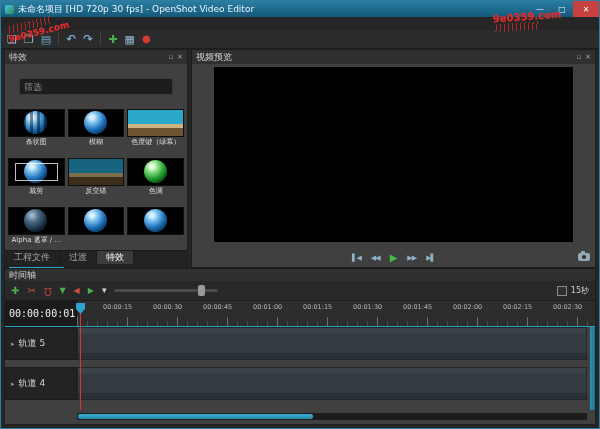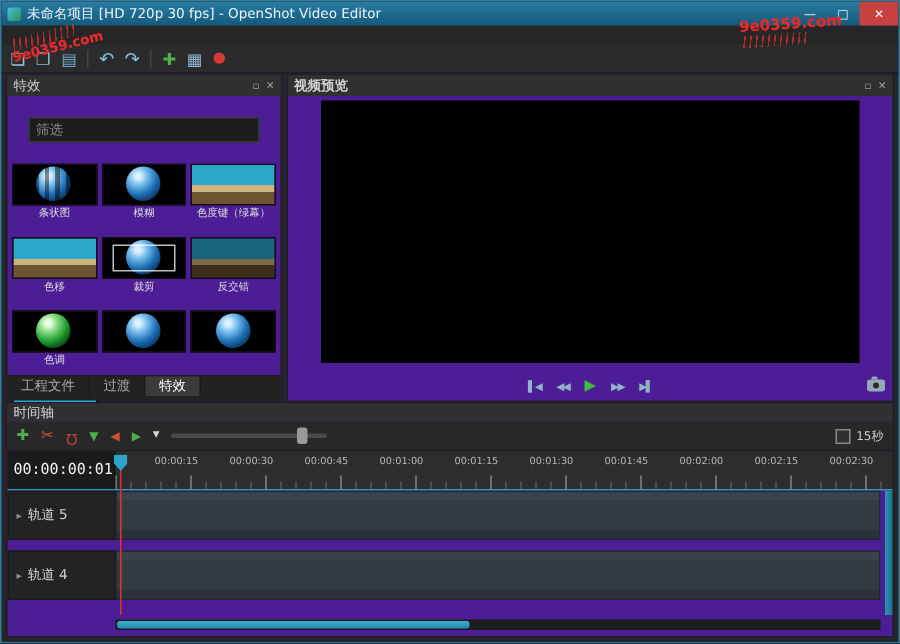--- a/index.html
+++ b/index.html
@@ -28,23 +28,23 @@
     display:flex;align-items:center;padding-left:6px;gap:7px;font-size:11px;
     border-bottom:1px solid #1d1d1d;box-sizing:border-box;}
   .tb-sep{width:1px;height:12px;background:#454545;}
   .tb-ic{line-height:1;}
   .ic-page{color:#9fc0d4;}.ic-folder{color:#8fb8d0;}.ic-save{color:#6fa8c8;}
   .ic-undo,.ic-redo{color:#7fc3e0;font-size:12px;}
   .ic-plus{color:#49b04a;font-weight:bold;}
   .ic-profile{color:#8fb8d0;}
   .ic-record{color:#d23c34;font-size:10px;}
   
-  .panel{position:absolute;background:#4c1d95;border:1px solid #1e1e1e;box-sizing:border-box;}
+  .panel{position:absolute;background:#404040;border:1px solid #1e1e1e;box-sizing:border-box;}
   .left-panel{left:3px;top:48px;width:184px;height:219px;}
-  .right-panel{left:190px;top:48px;right:3px;height:219px;font-weight:bold;}
+  .right-panel{left:190px;top:48px;right:3px;height:219px;}
   .panel-header{height:14px;background:#303030;display:flex;align-items:center;
     font-size:9px;color:#cfcfcf;padding:0 4px;justify-content:space-between;}
   .dock-ics{display:flex;gap:4px;font-size:7px;color:#9a9a9a;}
   
   .filter-box{margin:14px;height:15px;background:#1d1d1d;border:1px solid #3a3a3a;
     display:flex;align-items:center;}
   .filter-box input{flex:1;background:transparent;border:0;outline:0;color:#ddd;
     font-size:9px;padding:0 4px;font-family:"DejaVu Sans",sans-serif;}
   .filter-box input::placeholder{color:#8a8a8a;}
   .fx-grid{margin:2px 3px 0 3px;height:186px;overflow:hidden;display:grid;
@@ -183,34 +183,34 @@
       </div>
       <div class="fx-cell">
         <div class="thumb orb"></div>
         <div class="fx-label">模糊</div>
       </div>
       <div class="fx-cell">
         <div class="thumb scene"></div>
         <div class="fx-label">色度键（绿幕）</div>
       </div>
       <div class="fx-cell">
-        <div class="thumb scene"></div>
-        <div class="fx-label">色移</div>
-      </div>
-      <div class="fx-cell">
         <div class="thumb orb cropfx"></div>
         <div class="fx-label">裁剪</div>
       </div>
       <div class="fx-cell">
         <div class="thumb scene-dark"></div>
         <div class="fx-label">反交错</div>
       </div>
       <div class="fx-cell">
         <div class="thumb orb-green"></div>
         <div class="fx-label">色调</div>
+      </div>
+      <div class="fx-cell">
+        <div class="thumb orb-dark"></div>
+        <div class="fx-label">Alpha 遮罩 / ...</div>
       </div>
       <div class="fx-cell">
         <div class="thumb orb"></div>
 
       </div>
       <div class="fx-cell">
         <div class="thumb orb"></div>
 
       </div>
       <div class="fx-cell">

